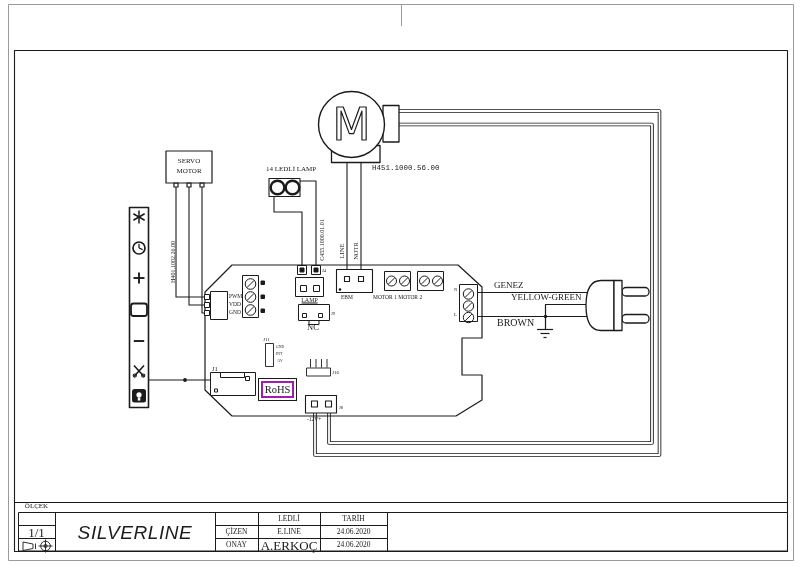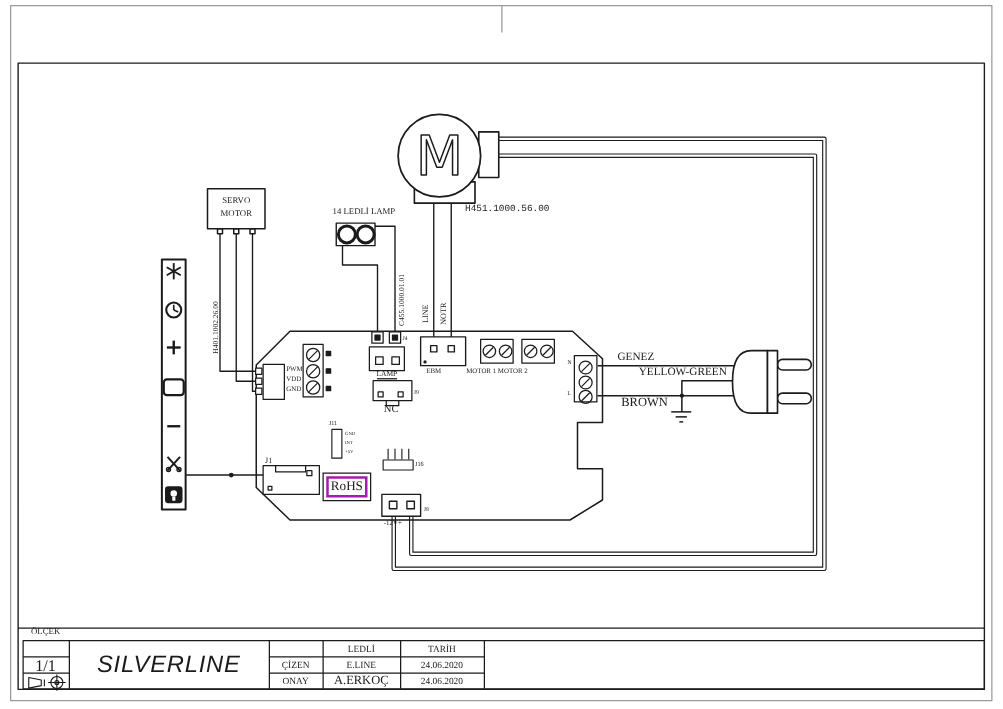--- a/index.html
+++ b/index.html
@@ -285,16 +285,16 @@
 
 <div class="lbl c" style="left:36.5px;top:506px;font-size:7px">ÖLÇEK</div>
 <div class="lbl c" style="left:36.5px;top:531.5px;font-size:13px">1/1</div>
 <div class="lbl c logo" style="left:135px;top:531.5px;font-size:19px">SILVERLINE</div>
 <div class="lbl c" style="left:289px;top:518.5px;font-size:7.5px">LEDLİ</div>
 <div class="lbl c" style="left:353.5px;top:518.5px;font-size:7.5px">TARİH</div>
 <div class="lbl c" style="left:236.5px;top:531.5px;font-size:7.5px">ÇİZEN</div>
 <div class="lbl c" style="left:289px;top:531.5px;font-size:7.5px">E.LINE</div>
 <div class="lbl c" style="left:353.5px;top:531.5px;font-size:7.5px">24.06.2020</div>
 <div class="lbl c" style="left:236.5px;top:544.5px;font-size:7.5px">ONAY</div>
-<div class="lbl c" style="left:289px;top:544.5px;font-size:10px">A.ERKOÇ</div>
+<div class="lbl c" style="left:289px;top:544.5px;font-size:13px">A.ERKOÇ</div>
 <div class="lbl c" style="left:353.5px;top:544.5px;font-size:7.5px">24.06.2020</div>
 
 </div>
 
 </body></html>

